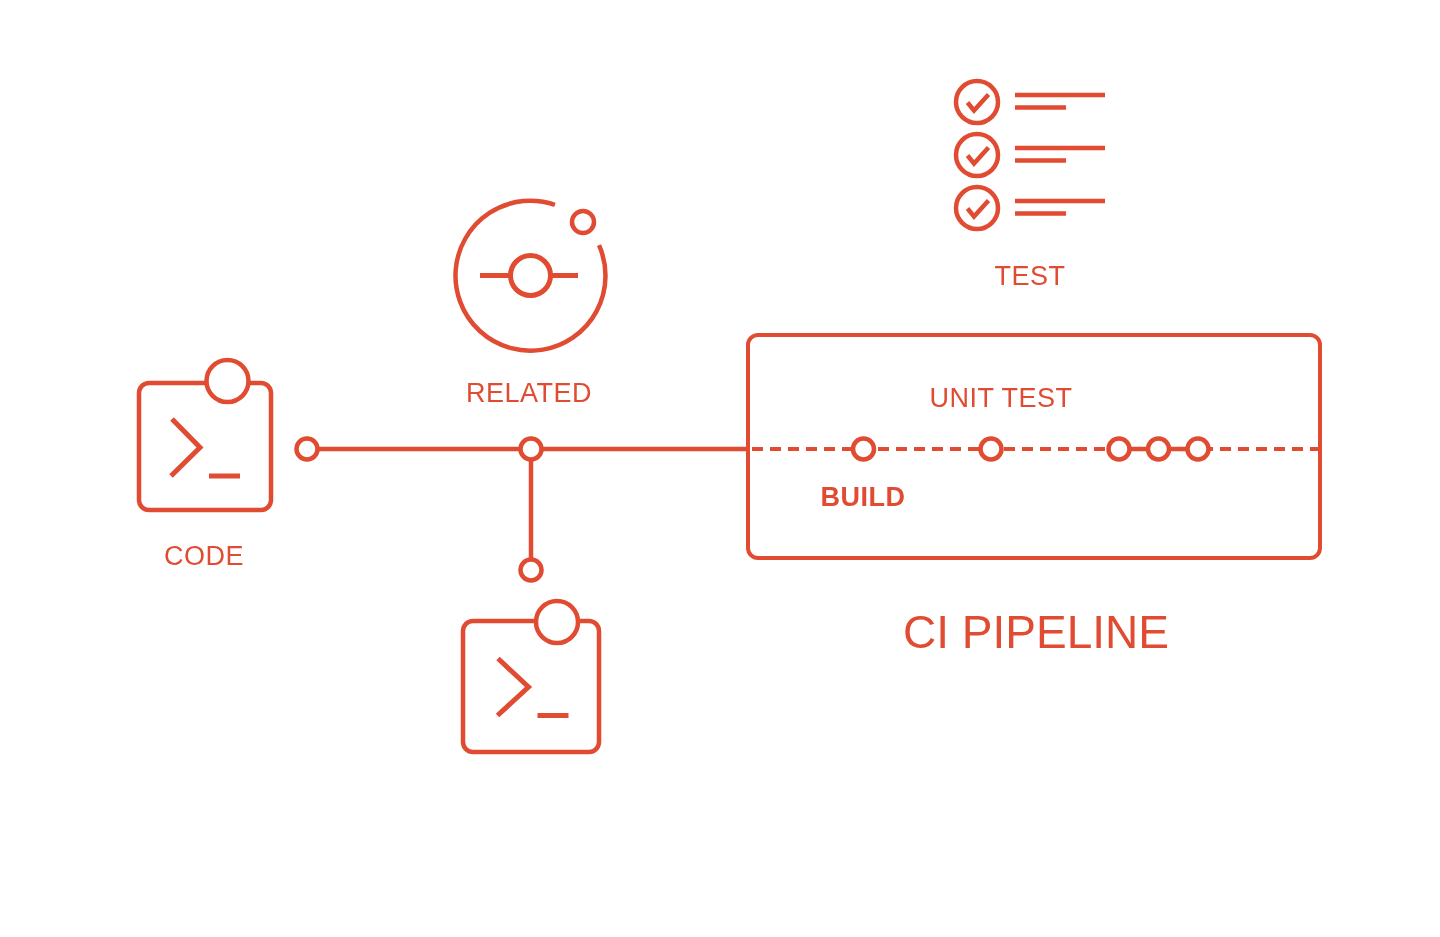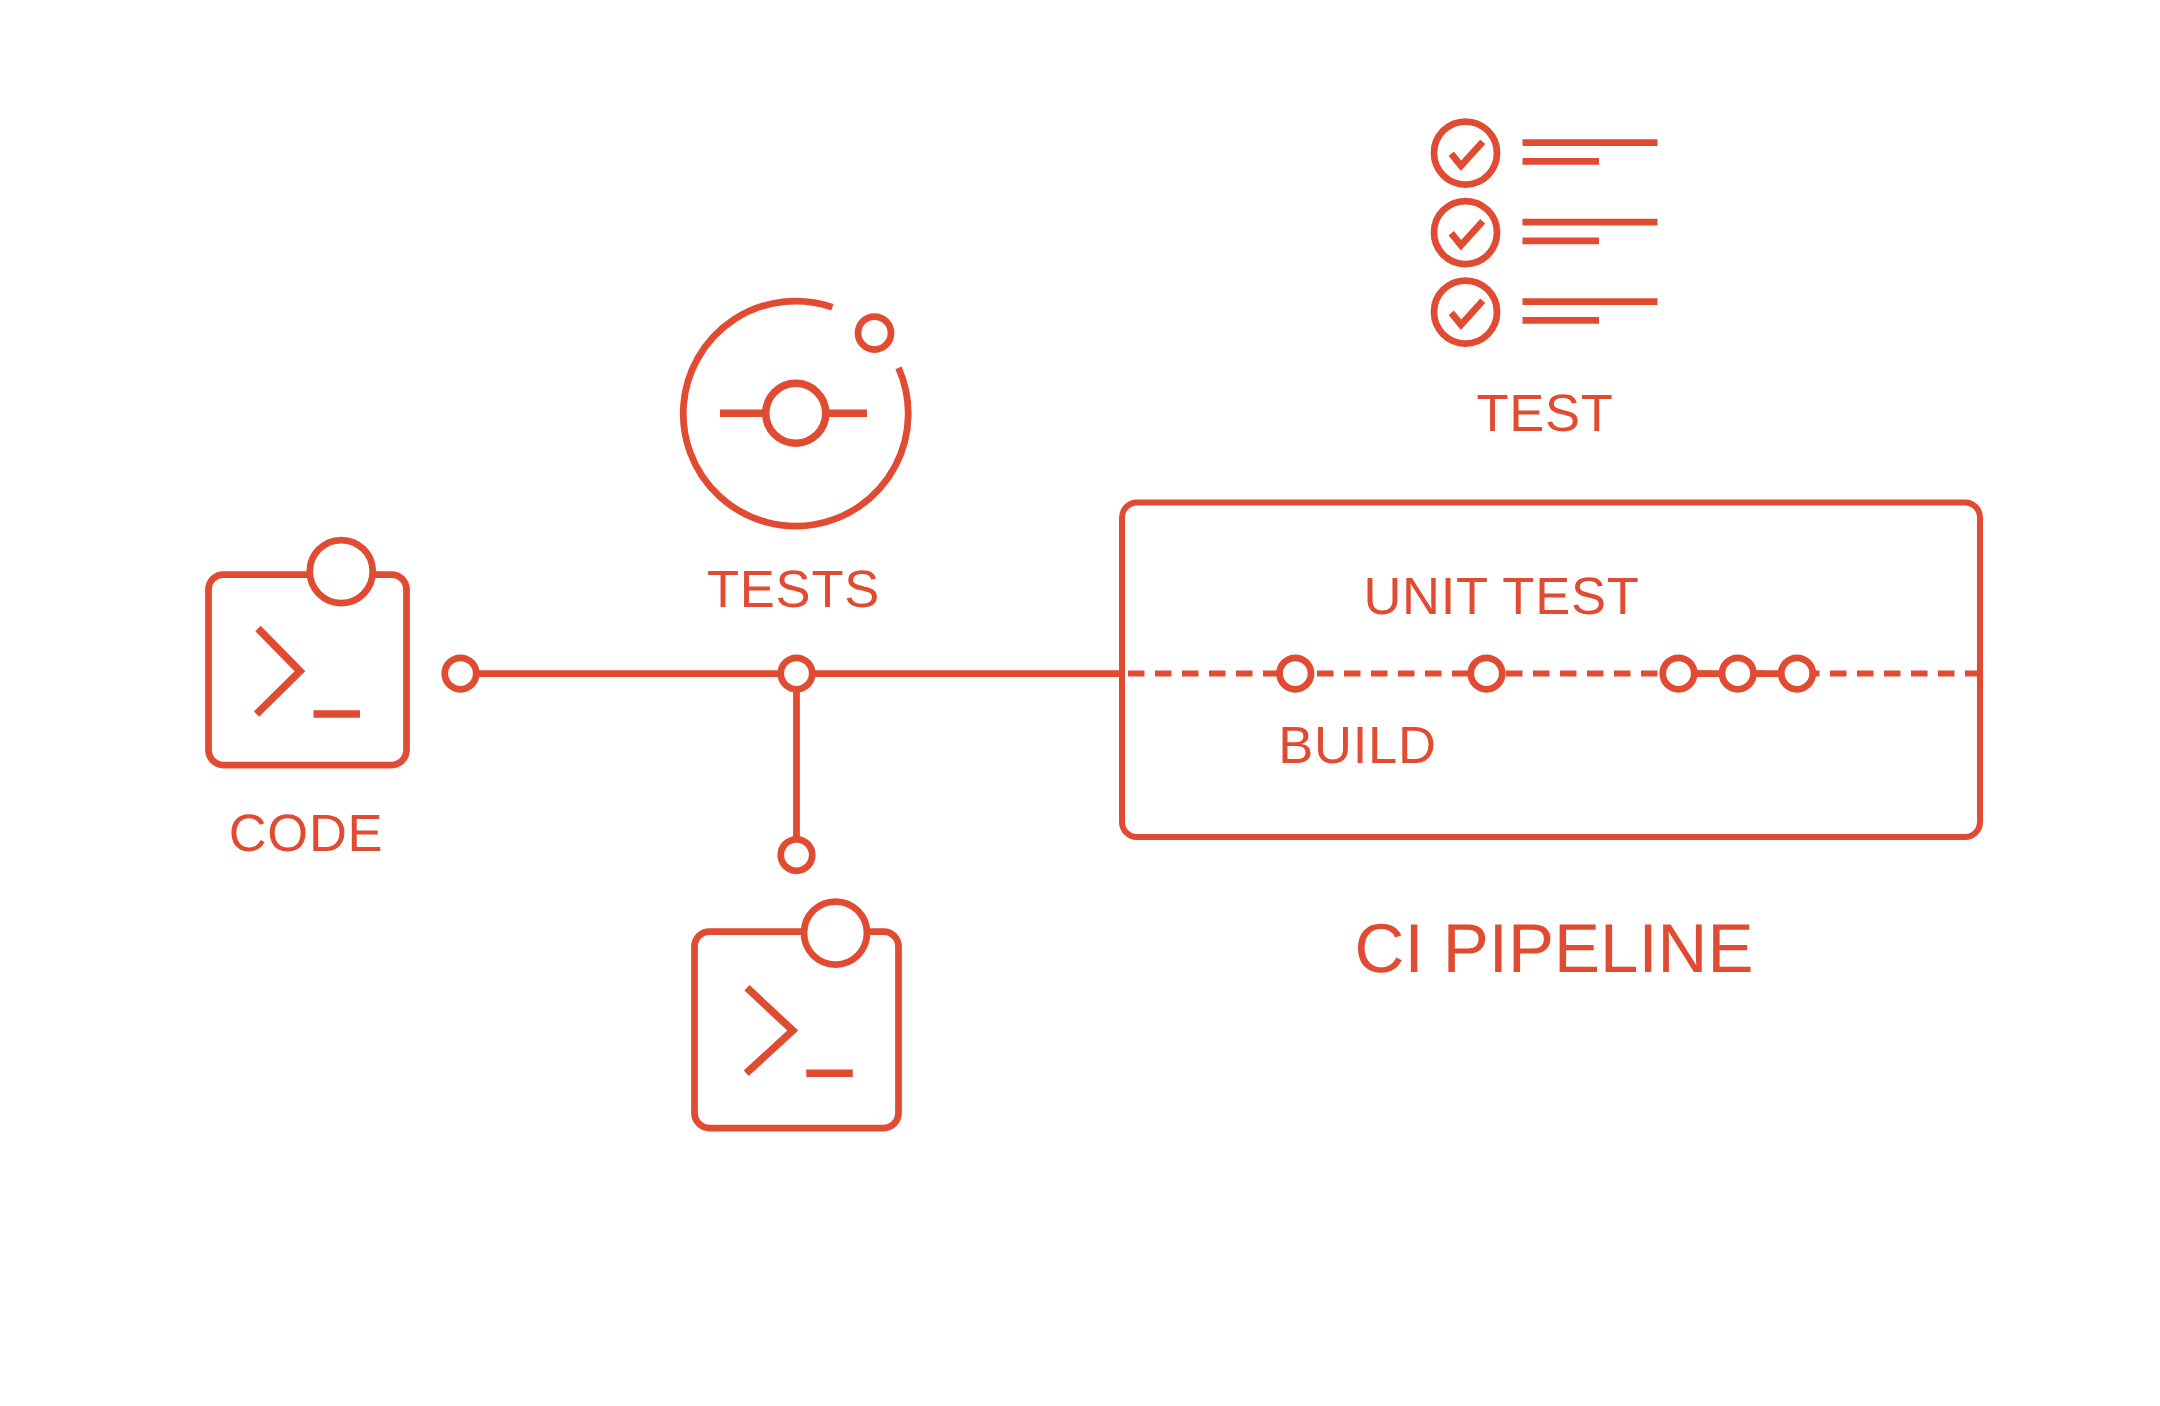--- a/index.html
+++ b/index.html
@@ -16,21 +16,21 @@
   .ln4  { stroke: var(--accent); fill: none; stroke-width: 4; }
   .node { stroke: var(--accent); fill: var(--bg); stroke-width: 4.5; }
   .node5{ stroke: var(--accent); fill: var(--bg); stroke-width: 5; }
   .dash { stroke: var(--accent); fill: none; stroke-width: 4; stroke-dasharray: 11 7; }
 
   
   .lbl {
     position: absolute;
     transform: translate(-50%, -50%);
     color: var(--accent);
-    font-size: 35px;
+    font-size: 27px;
     letter-spacing: 0.5px;
     white-space: nowrap;
     line-height: 1;
   }
   .title {
     position: absolute;
     transform: translate(-50%, -50%);
     color: var(--accent);
     font-size: 46px;
     letter-spacing: 0px;
@@ -103,25 +103,25 @@
       <circle class="node" cx="863.5" cy="449" r="10.5"></circle>
       <circle class="node" cx="991" cy="449" r="10.5"></circle>
       <circle class="node" cx="1119" cy="449" r="10.5"></circle>
       <circle class="node" cx="1158.5" cy="449" r="10.5"></circle>
       <circle class="node" cx="1198" cy="449" r="10.5"></circle>
     </g>
   </svg>
 
   <div class="lbl" style="left:204px; top:556px;">CODE</div>
 
-  <div class="lbl" style="left:529px; top:393px;">TESTS</div>
+  <div class="lbl" style="left:529px; top:393px;">RELATED</div>
 
 
   <div class="lbl" style="left:1030px; top:276px;">TEST</div>
 
   <div class="lbl" style="left:1001px; top:398px;text-align:center;">UNIT TEST</div>
 
-  <div class="lbl" style="left:905px; top:497px;">BUILD</div>
+  <div class="lbl" style="left:863px; top:497px;font-weight:bold;">BUILD</div>
 
 
   <div class="title" style="left:1036px; top:632px;">CI PIPELINE</div>
 
 </div>
 
 </body></html>

